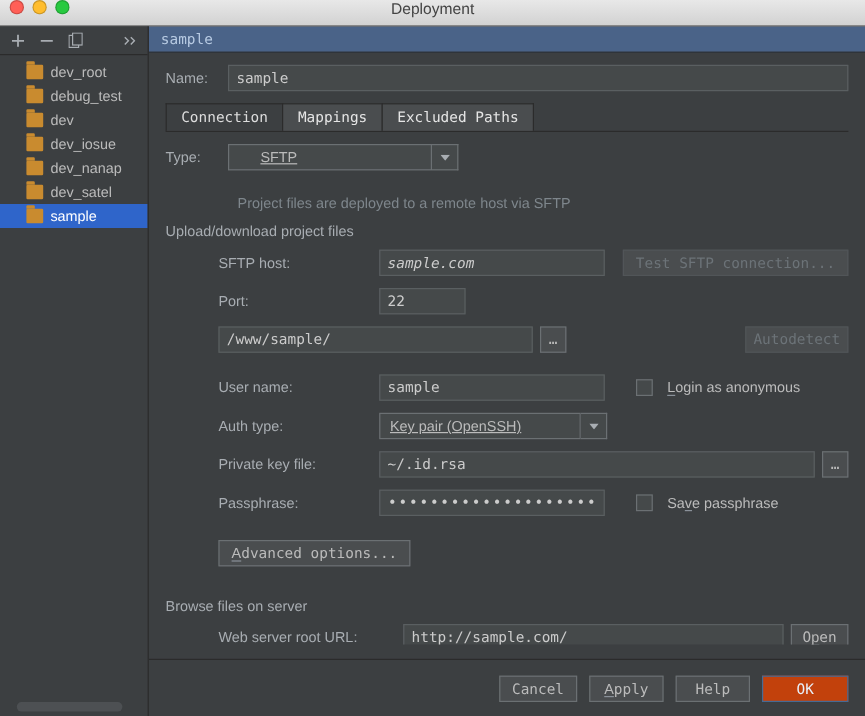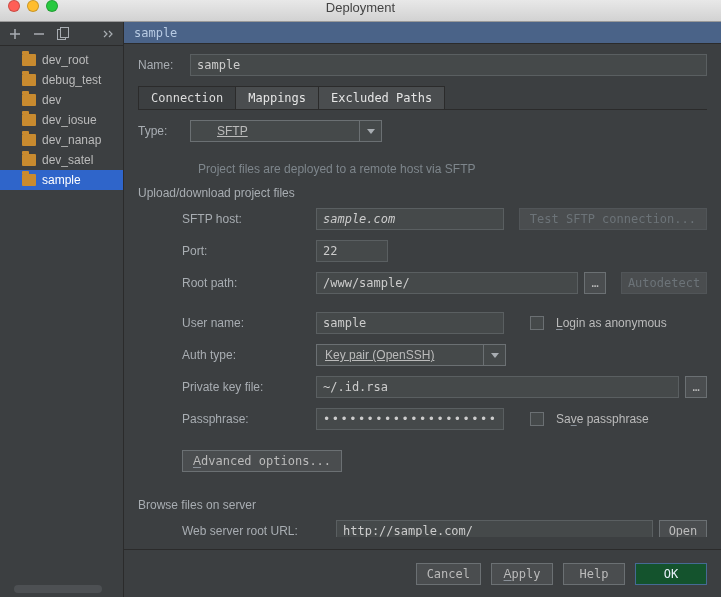--- a/index.html
+++ b/index.html
@@ -39,21 +39,21 @@
 .form-area { padding-left:24px; }
 .frow { display:flex; align-items:center; margin-bottom:10px; gap:6px;margin-left:20px; }
 .frow label { width:128px; color:#a8adb2; }
 .btn { background:#4a4d4f; border:1px solid #6b7073; color:#bbb; height:22px; padding:0 10px; font-family:Menlo,monospace; font-size:12px; display:flex; align-items:center; }
 .btn.disabled { color:#6c7378; border-color:#515558; }
 .chk { width:14px; height:14px; background:#45494a; border:1px solid #6b7073; display:inline-block; }
 .browse-dots { width:22px; height:22px; padding:0; justify-content:center; }
 .pwfield { letter-spacing:1.5px; }
 .footer { height:48px; border-top:1px solid #2b2b2b; display:flex; align-items:center; justify-content:flex-end; gap:10px; padding:0 14px; background:#3c3f41;margin-top:12px; }
 .footer .btn { min-width:62px; justify-content:center; }
-.btn.primary { background:#14532d; border-color:#466a94; color:#e8f0fa; }
+.btn.primary { background:#c2410c; border-color:#466a94; color:#e8f0fa; }
 svg { display:block; }
 .scrollbar-ghost { position:absolute; bottom:4px; left:14px; width:88px; height:8px; background:#5d6265; border-radius:4px; opacity:.5; }
 .sidebar { position:relative; }
 .ulabel { text-decoration: underline; text-decoration-color: #8a9199; text-underline-offset: 2px; }
 </style>
 </head>
 <body>
 
 <div class="titlebar">
   <div class="traffic">
@@ -159,21 +159,20 @@
           <label>SFTP host:</label>
           <input class="text-input" style="width: 188px; font-style: italic;" value="sample.com">
           <span style="flex:1"></span>
           <button class="btn disabled">Test SFTP connection...</button>
         </div>
         <div class="frow">
           <label>Port:</label>
           <input class="text-input" style="width: 72px;" value="22">
         </div>
         <div class="frow">
-          <label>Root path:</label>
           <input class="text-input" style="width: 262px;" value="/www/sample/">
           <button class="btn browse-dots">…</button>
           <span style="flex:1"></span>
           <button class="btn disabled" style="width:86px;justify-content:center">Autodetect</button>
         </div>
         <div style="height:8px"></div>
         <div class="frow">
           <label>User name:</label>
           <input class="text-input" style="width: 188px;" value="sample">
           <span style="width:14px"></span>

